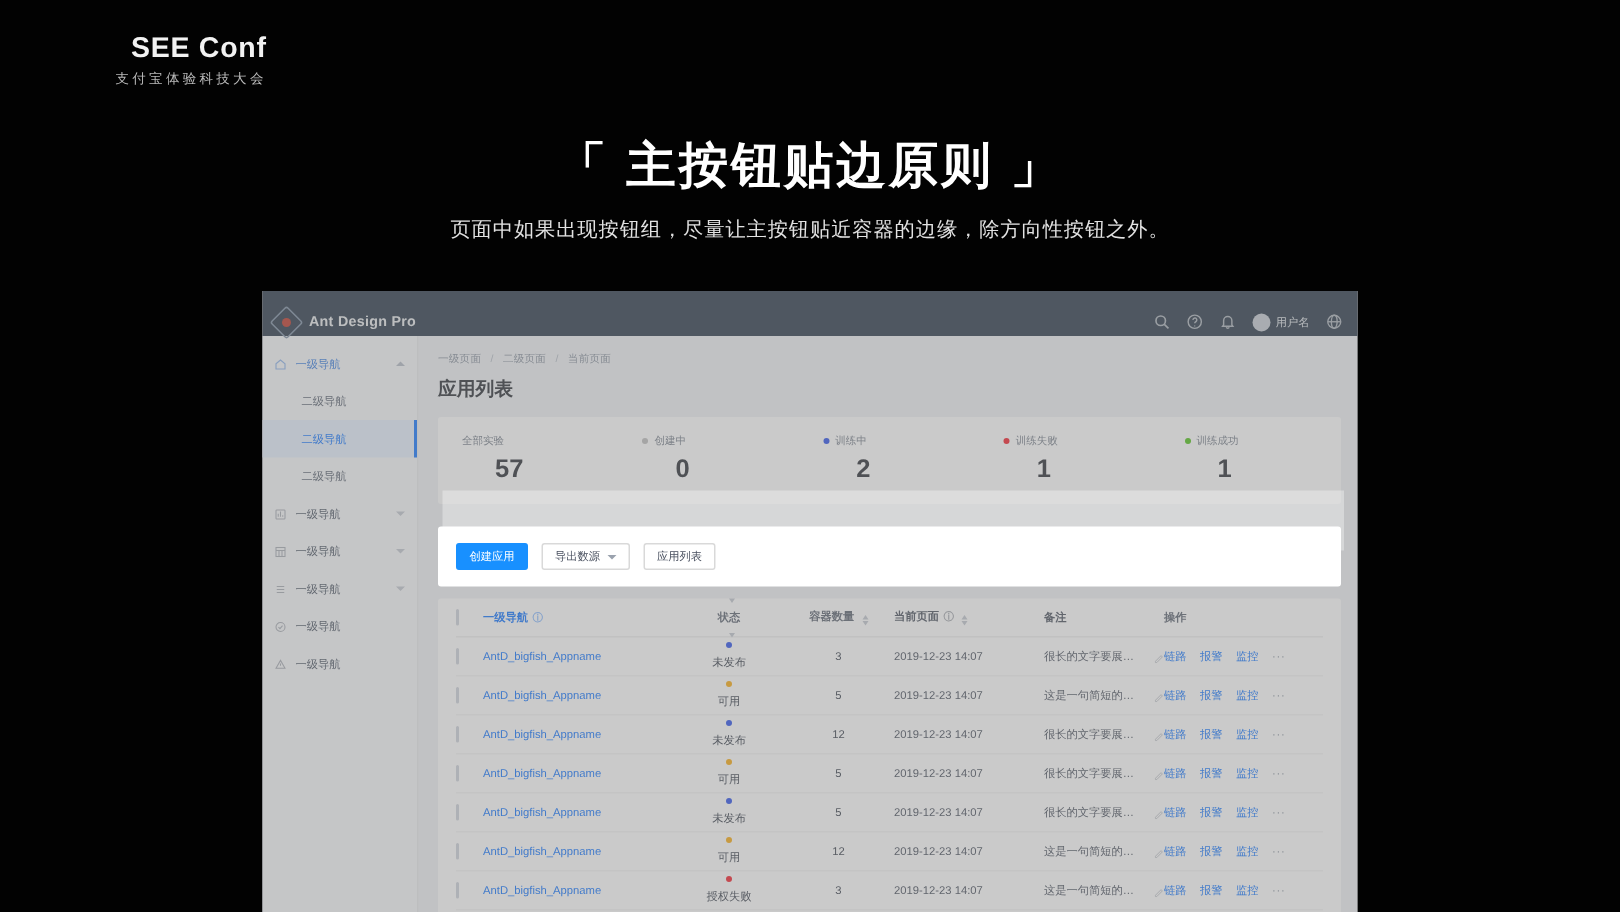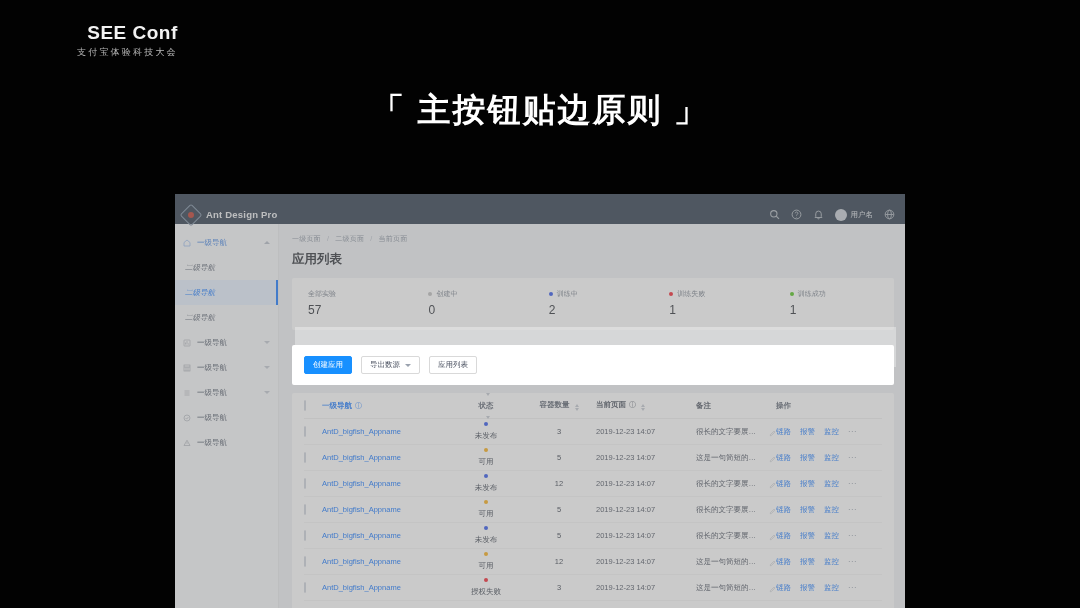--- a/index.html
+++ b/index.html
@@ -61,36 +61,36 @@
 
   
   .app-body { display: flex; height: 384px; }
   .sidebar { width: 104px; background: #f7f8fa; border-right: 1px solid #e8eaed; padding-top: 6px; }
   .nav-item {
     display: flex; align-items: center; gap: 6px; height: 25px; padding: 0 8px;
     font-size: 7.5px; color: #4b5563; white-space: nowrap;
   }
   .nav-item .nico { width: 8px; height: 8px; opacity: .55; flex: none; }
   .nav-item.top { color: #3b7fe0; }
-  .nav-item.sub { padding-left: 10px; color: #5b6472; font-style: italic; }
+  .nav-item.sub { padding-left: 26px; color: #5b6472; }
   .nav-item.sub.active { background: #e6f0fd; color: #1677ff; border-right: 2px solid #1677ff; }
   .caret { margin-left: auto; width: 0; height: 0; border-left: 3px solid transparent;
            border-right: 3px solid transparent; border-bottom: 3.5px solid #b6bcc6; }
   .caret.down { border-bottom: none; border-top: 3.5px solid #c3c8d0; }
 
   .content { flex: 1; padding: 10px 11px 0 13px; overflow: hidden; position: relative; }
   .crumb { font-size: 7px; color: #8a93a0; margin-bottom: 7px; letter-spacing: .2px; }
   .crumb .sep { margin: 0 4px; color: #b5bcc6; }
   .page-title { font-size: 12.5px; font-weight: 700; color: #2b2f36; margin-bottom: 10px; }
 
   .stats-card { background: #fff; border-radius: 2px; display: flex; padding: 11px 0 13px 0; }
   .stat { flex: 1; padding-left: 16px; }
   .stat-label { font-size: 7px; color: #7a828e; display: flex; align-items: center; gap: 4px; }
   .sdot { width: 4px; height: 4px; border-radius: 50%; display: inline-block; }
-  .stat-value { font-size: 12px; color: #2b2f36; margin-top: 4px; font-weight: 400; }
+  .stat-value { font-size: 17px; color: #2b2f36; margin-top: 4px; font-weight: 700; margin-left: 22px; }
 
   .toolbar-card {
     background: #fff; border-radius: 2px; margin-top: 15px; height: 40px;
     display: flex; align-items: center; padding: 0 12px; gap: 9px; position: relative; z-index: 50;
   }
   .btn {
     height: 18px; border-radius: 2px; border: 1px solid #d9d9d9; background: #fff;
     font-size: 7.5px; color: #4a5160; display: flex; align-items: center; gap: 5px;
     padding: 0 8px; cursor: pointer; white-space: nowrap;
   }
@@ -144,20 +144,21 @@
         </g>
       </svg>
     </div>
     <div class="brand-text">
       <div class="brand-title">SEE Conf</div>
       <div class="brand-sub">支付宝体验科技大会</div>
     </div>
   </div>
 
   <div class="headline">「 主按钮贴边原则 」</div>
+  <div class="subhead">页面中如果出现按钮组，尽量让主按钮贴近容器的边缘，除方向性按钮之外。</div>
 
   <div class="app">
 
     <div class="app-header">
       <div class="logo-badge">
         <span class="dia"></span>
           <span class="dot"></span>
       </div>
       <div class="app-name">Ant Design Pro</div>
       <div class="header-right">

